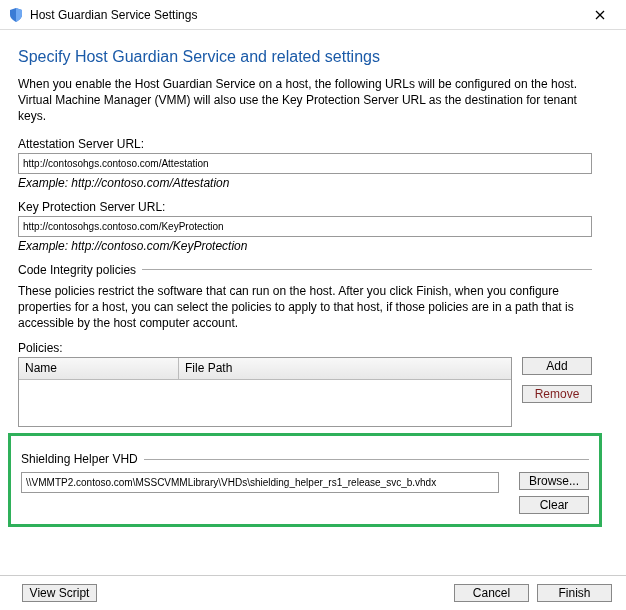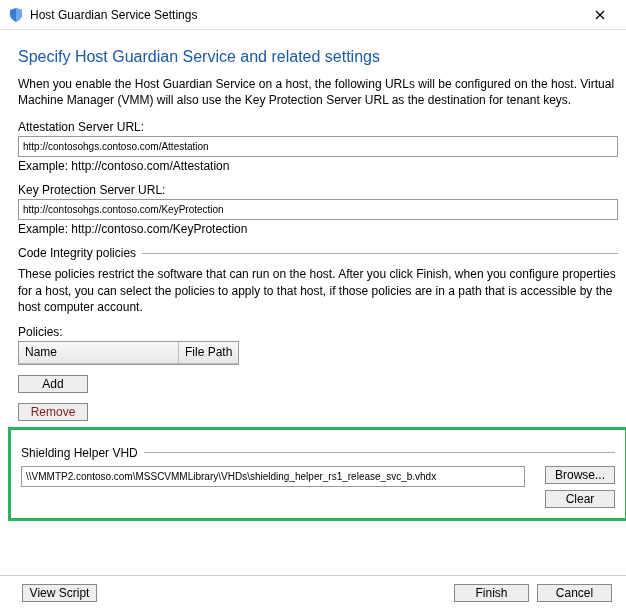--- a/index.html
+++ b/index.html
@@ -24,47 +24,47 @@
   .titlebar .shield {
     width: 16px; height: 16px; margin-right: 6px;
   }
   .titlebar .title { flex: 1; font-size: 12px; }
   .titlebar .close {
     width: 40px; height: 28px;
     display: flex; align-items: center; justify-content: center;
     cursor: pointer;
   }
   .content {
-    padding: 10px 8px 8px 18px;
+    padding: 10px 34px 8px 18px;
   }
   .heading {
     color: #1a5aa8;
     font-size: 16px;
     margin: 8px 0 10px 0;
   }
   .intro { margin: 0 0 12px 0; line-height: 1.35; }
   .field-label { margin: 8px 0 2px 0; }
   input[type="text"].txt {
     width: 100%;
     height: 21px;
     border: 1px solid #999;
     padding: 1px 4px;
     font-family: inherit;
     font-size: 10px;
     background: #fff;
   }
-  .example { margin: 2px 0 10px 0; }
+  .example { margin: 2px 0 10px 0; font-style: italic; }
   .section-sep {
     display: flex; align-items: center;
     margin: 10px 0 6px 0;
   }
   .section-sep .label { margin-right: 6px; color:#000; }
   .section-sep .line { flex:1; height:1px; background:#aaa; }
   .desc { margin: 4px 0 10px 0; line-height: 1.35; }
-  .policies-row { display:flex; gap:10px; align-items: flex-start; flex-direction: column; }
+  .policies-row { display:flex; gap:10px; align-items: flex-start; }
   .policies-table {
     flex:1;
     border: 1px solid #999;
     height: 70px;
     background: #fff;
   }
   .policies-table .header {
     display:flex;
     background: linear-gradient(#f8f8f8,#e8e8e8);
     border-bottom: 1px solid #bbb;
@@ -172,15 +172,15 @@
         <button class="std" style="width:70px">Browse...</button>
         <button class="std" style="width:70px">Clear</button>
       </div>
     </div>
   </div>
 </div>
 
 <div class="footer">
   <button class="std view-script">View Script</button>
   <span class="spacer"></span>
+  <button class="std">Cancel</button>
   <button class="std">Finish</button>
-  <button class="std">Cancel</button>
 </div>
 
 </body></html>

